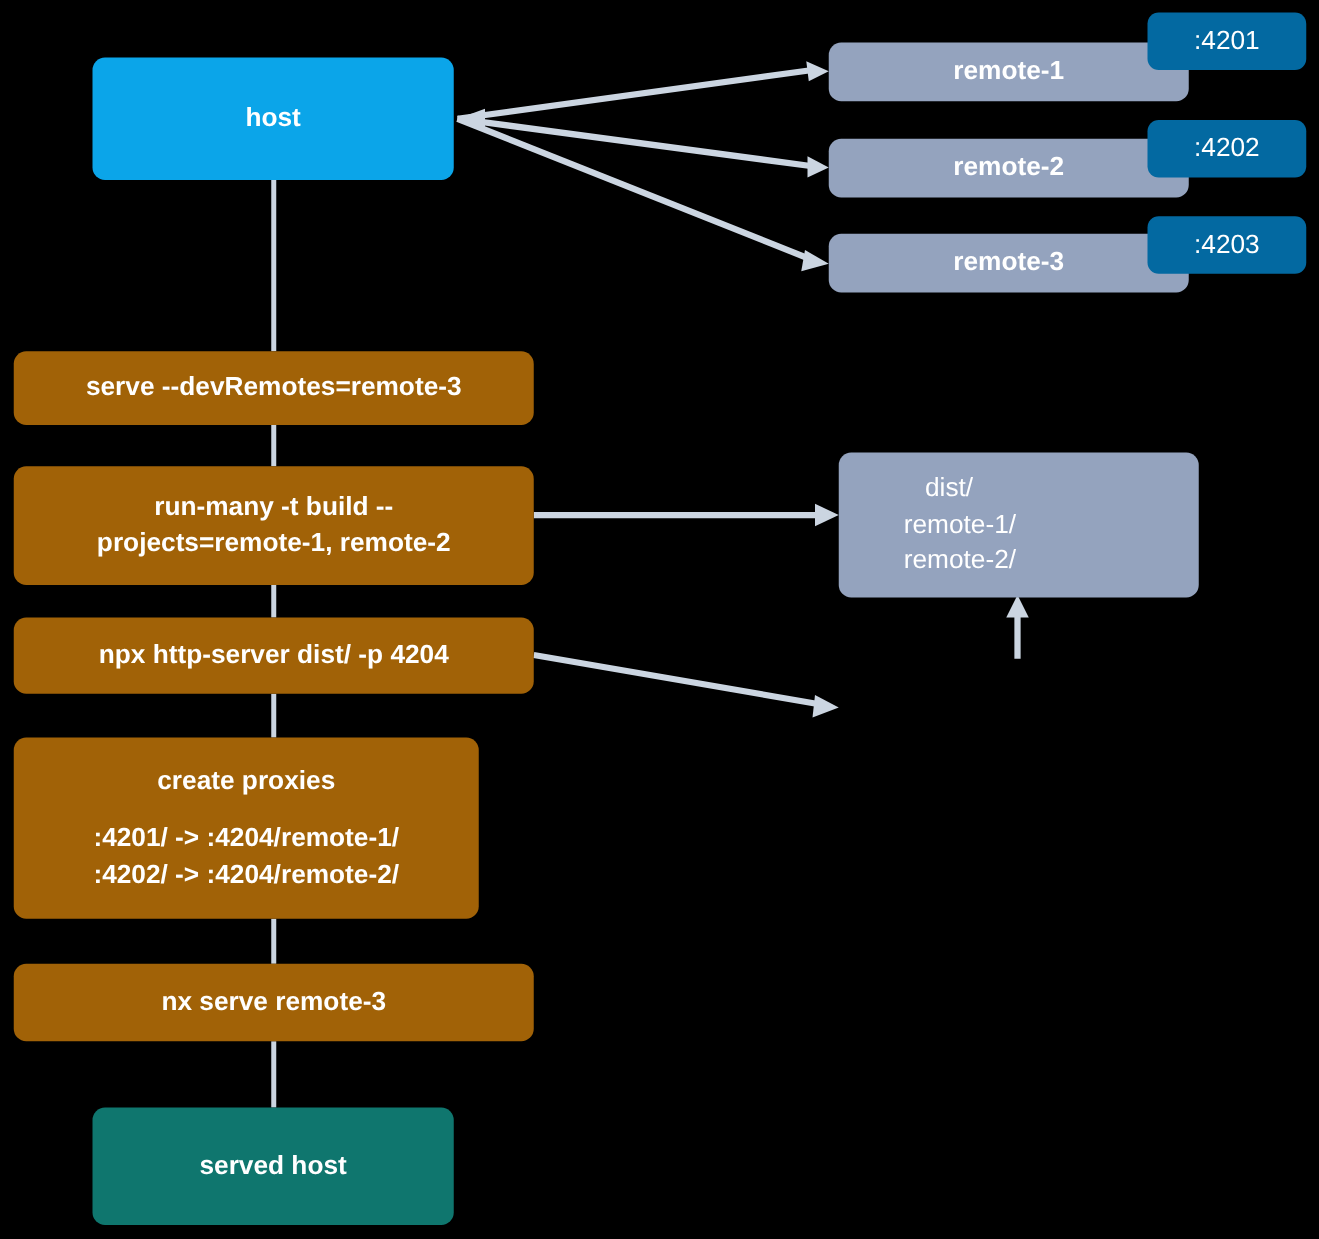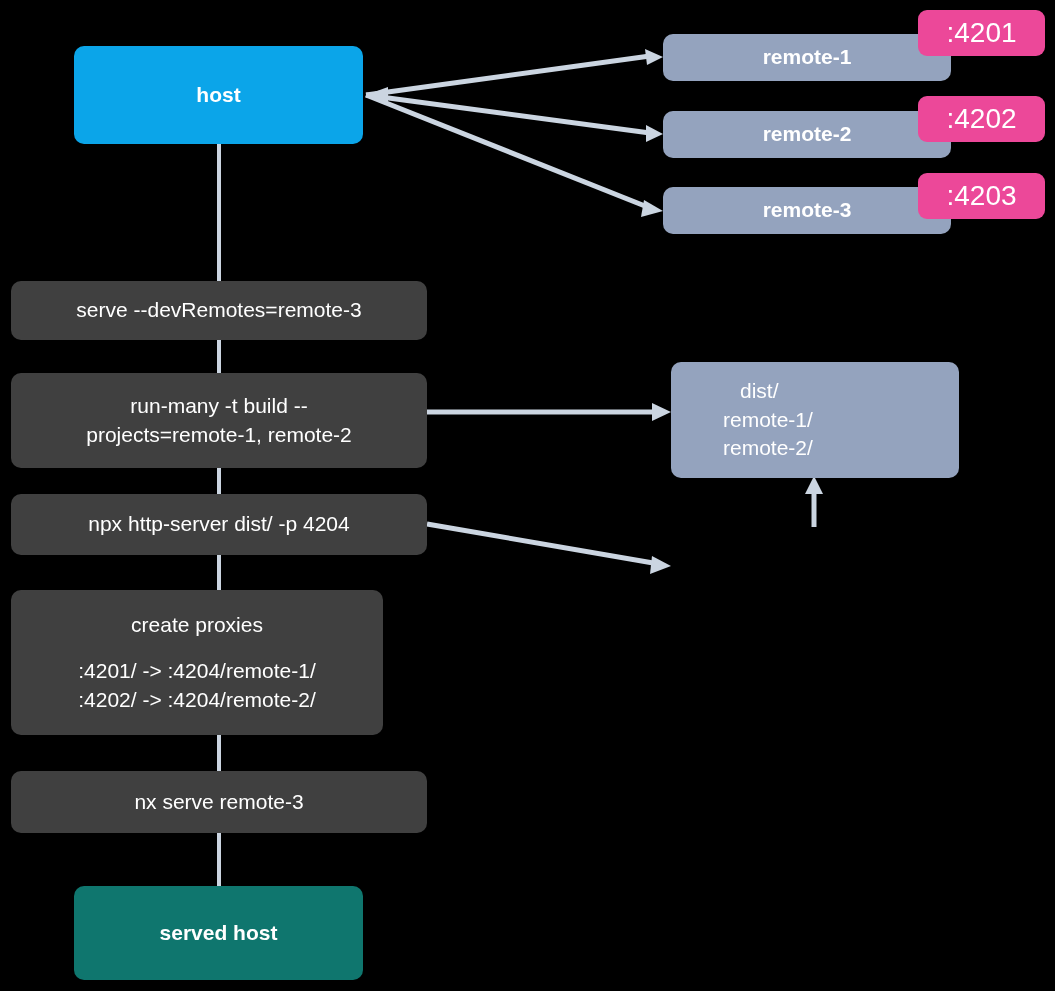--- a/index.html
+++ b/index.html
@@ -26,22 +26,22 @@
     color: #ffffff;
     text-align: center;
     line-height: 1.35;
   }
   .node.host      { background: #0BA5E9; font-weight: bold; font-size: 21px; }
   .node.served    { background: #0f766e; font-weight: bold; font-size: 21px; }
   .node.remote    { background: #94A3BE; font-weight: bold; font-size: 21px; }
   .node.server    { background: #94A3BE; font-weight: bold; font-size: 21px; }
   .node.dist      { background: #94A3BE; font-weight: normal; font-size: 21px;
                     align-items: flex-start; justify-content: center; text-align: left; }
-  .node.cmd       { background: #404040; font-weight: normal; font-size: 21px; }
-  .node.port      { background: #ec4899; font-weight: normal; font-size: 28px; border-radius: 9px; }
+  .node.cmd       { background: #a16207; font-weight: bold; font-size: 21px; }
+  .node.port      { background: #0369a1; font-weight: normal; font-size: 21px; border-radius: 9px; }
 
   .dist-inner { padding-left: 28px; margin-left: 41px; }
   .dist-indent { padding-left: 52px; }
 
   .cmd .sub { margin-top: 18px; }
   .cmd .sub div { white-space: pre; }
 
   svg.edges {
     position: absolute;
     left: 0;

